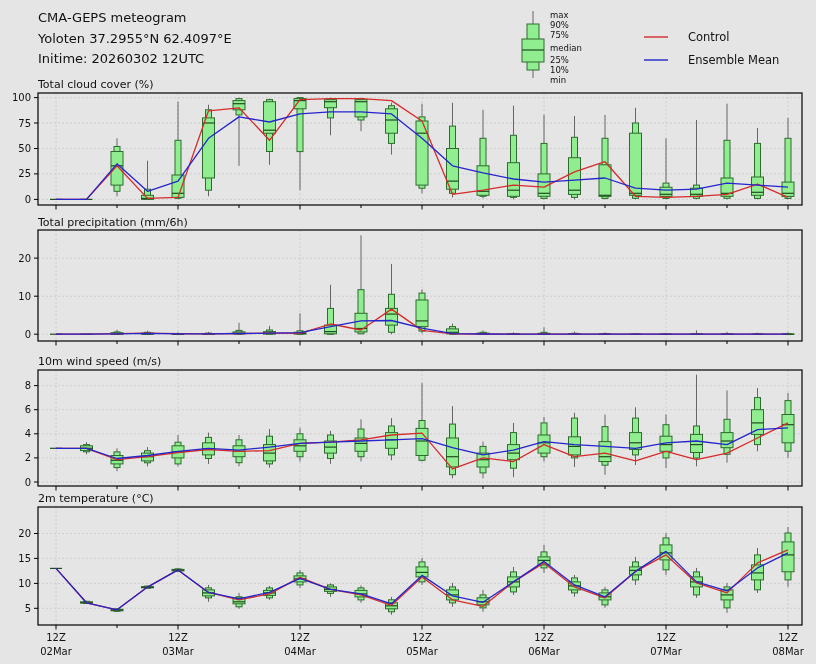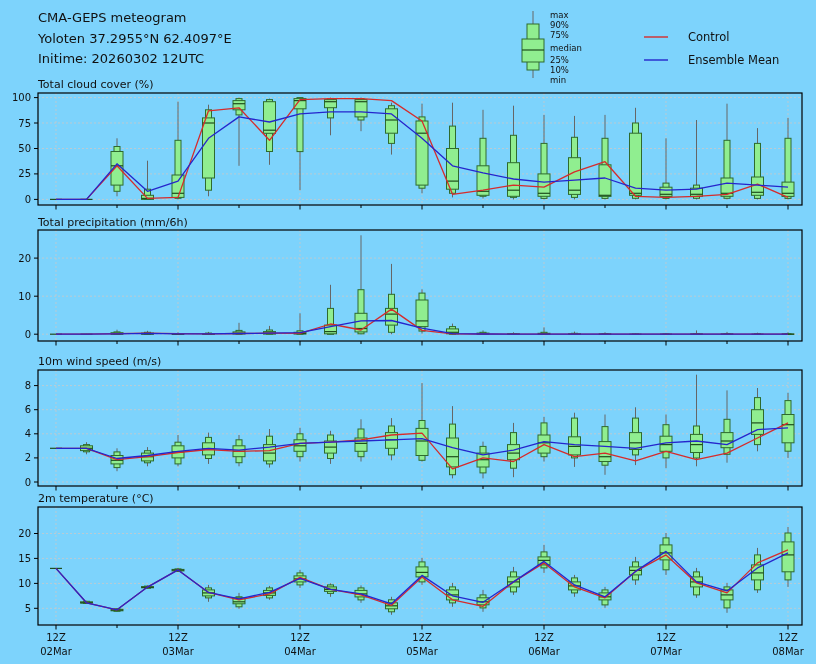--- a/index.html
+++ b/index.html
@@ -1,16 +1,16 @@
 <!DOCTYPE html>
 <html><head>
 <meta charset="utf-8">
 <style>
   html,body{margin:0;padding:0;background:#fff;}
-  .figure{position:relative;width:816px;height:664px;background:#7dd3fc;
+  .figure{position:relative;width:816px;height:664px;background:#e5e5e5;
           font-family:"DejaVu Sans",sans-serif;overflow:hidden;}
   svg text{font-family:"DejaVu Sans",sans-serif;fill:#111;}
   .h{font-size:13px;}
   .ls{font-size:8.5px;}
   .lm{font-size:11.5px;}
   .pt{font-size:11px;}
   .tk{font-size:10px;}
 </style>
 </head>
 <body>

